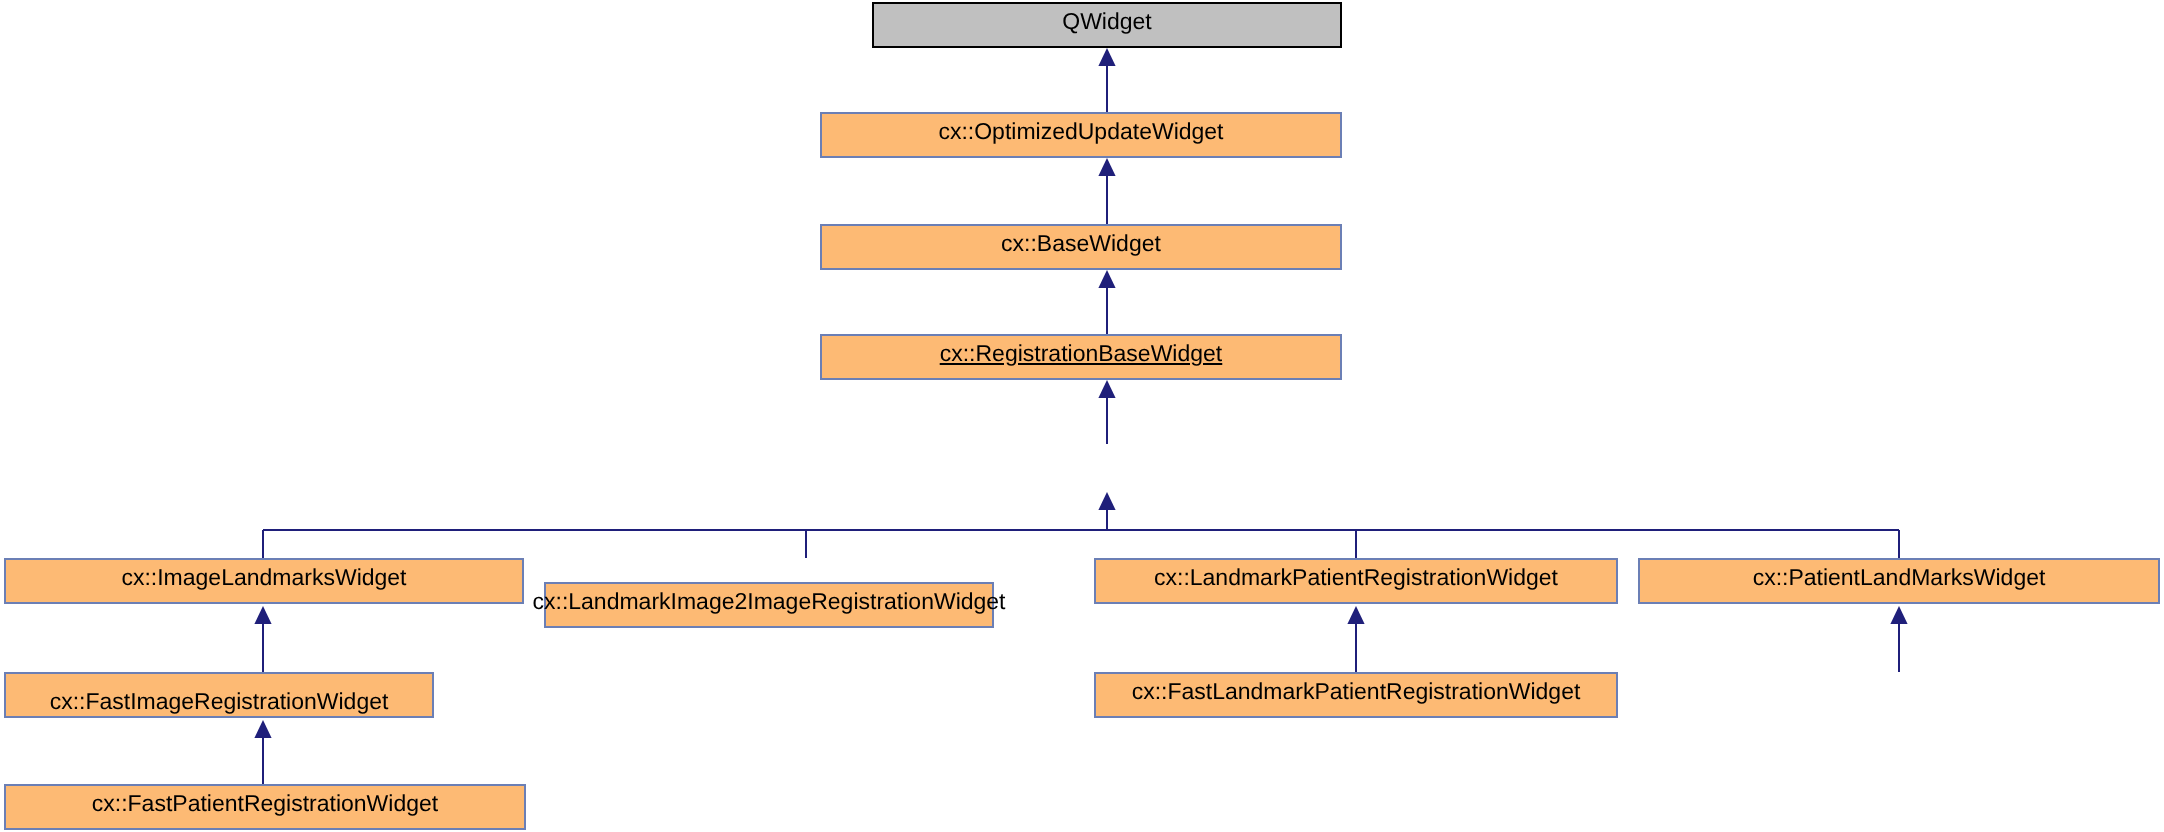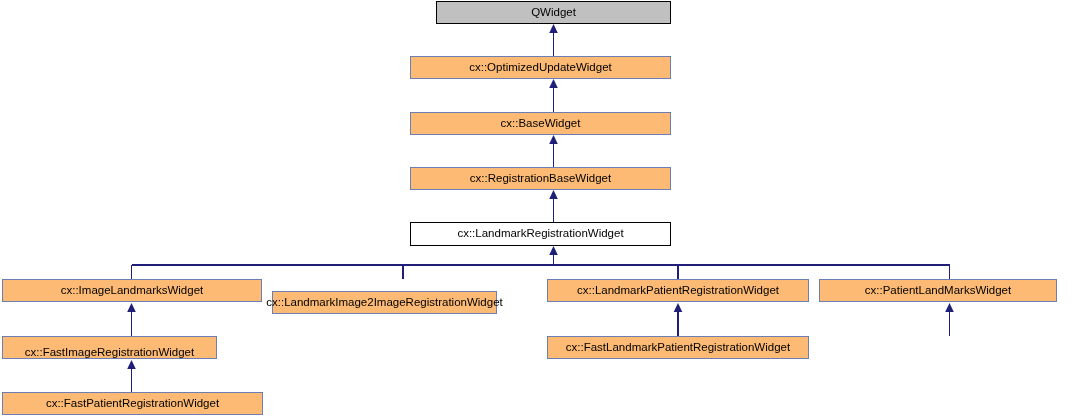--- a/index.html
+++ b/index.html
@@ -126,41 +126,38 @@
   </div>
 
   <div class="node normal" style="left:410px; top:56px; width:261px; height:23px;">
     <span class="node-label">cx::OptimizedUpdateWidget</span>
   </div>
 
   <div class="node normal" style="left:410px; top:112px; width:261px; height:23px;">
     <span class="node-label">cx::BaseWidget</span>
   </div>
 
-  <div class="node normal" style="left:410px; top:167px; width:261px; height:23px;">
+  <div class="node normal" style="left:410px; top:167px; width:261px; height:23px;text-decoration:underline;">
     <span class="node-label">cx::RegistrationBaseWidget</span>
   </div>
 
-  <div class="node current" style="left:410px; top:222px; width:261px; height:24px;">
-    <span class="node-label">cx::LandmarkRegistrationWidget</span>
-  </div>
 
   <div class="node normal" style="left:2px; top:279px; width:260px; height:23px;">
     <span class="node-label">cx::ImageLandmarksWidget</span>
   </div>
 
   <div class="node normal" style="left:272px; top:279px; width:225px; height:23px;margin-top:12px;">
     <span class="node-label">cx::LandmarkImage2ImageRegistrationWidget</span>
   </div>
 
   <div class="node normal" style="left:547px; top:279px; width:262px; height:23px;">
     <span class="node-label">cx::LandmarkPatientRegistrationWidget</span>
   </div>
 
-  <div class="node normal" style="left:819px; top:279px; width:238px; height:23px;">
+  <div class="node normal" style="left:819px; top:279px; width:261px; height:23px;">
     <span class="node-label">cx::PatientLandMarksWidget</span>
   </div>
 
   <div class="node normal" style="left:2px; top:336px; width:215px; height:23px;align-items:flex-end;">
     <span class="node-label">cx::FastImageRegistrationWidget</span>
   </div>
 
   <div class="node normal" style="left:547px; top:336px; width:262px; height:23px;align-items:center;">
     <span class="node-label">cx::FastLandmarkPatientRegistrationWidget</span>
   </div>

